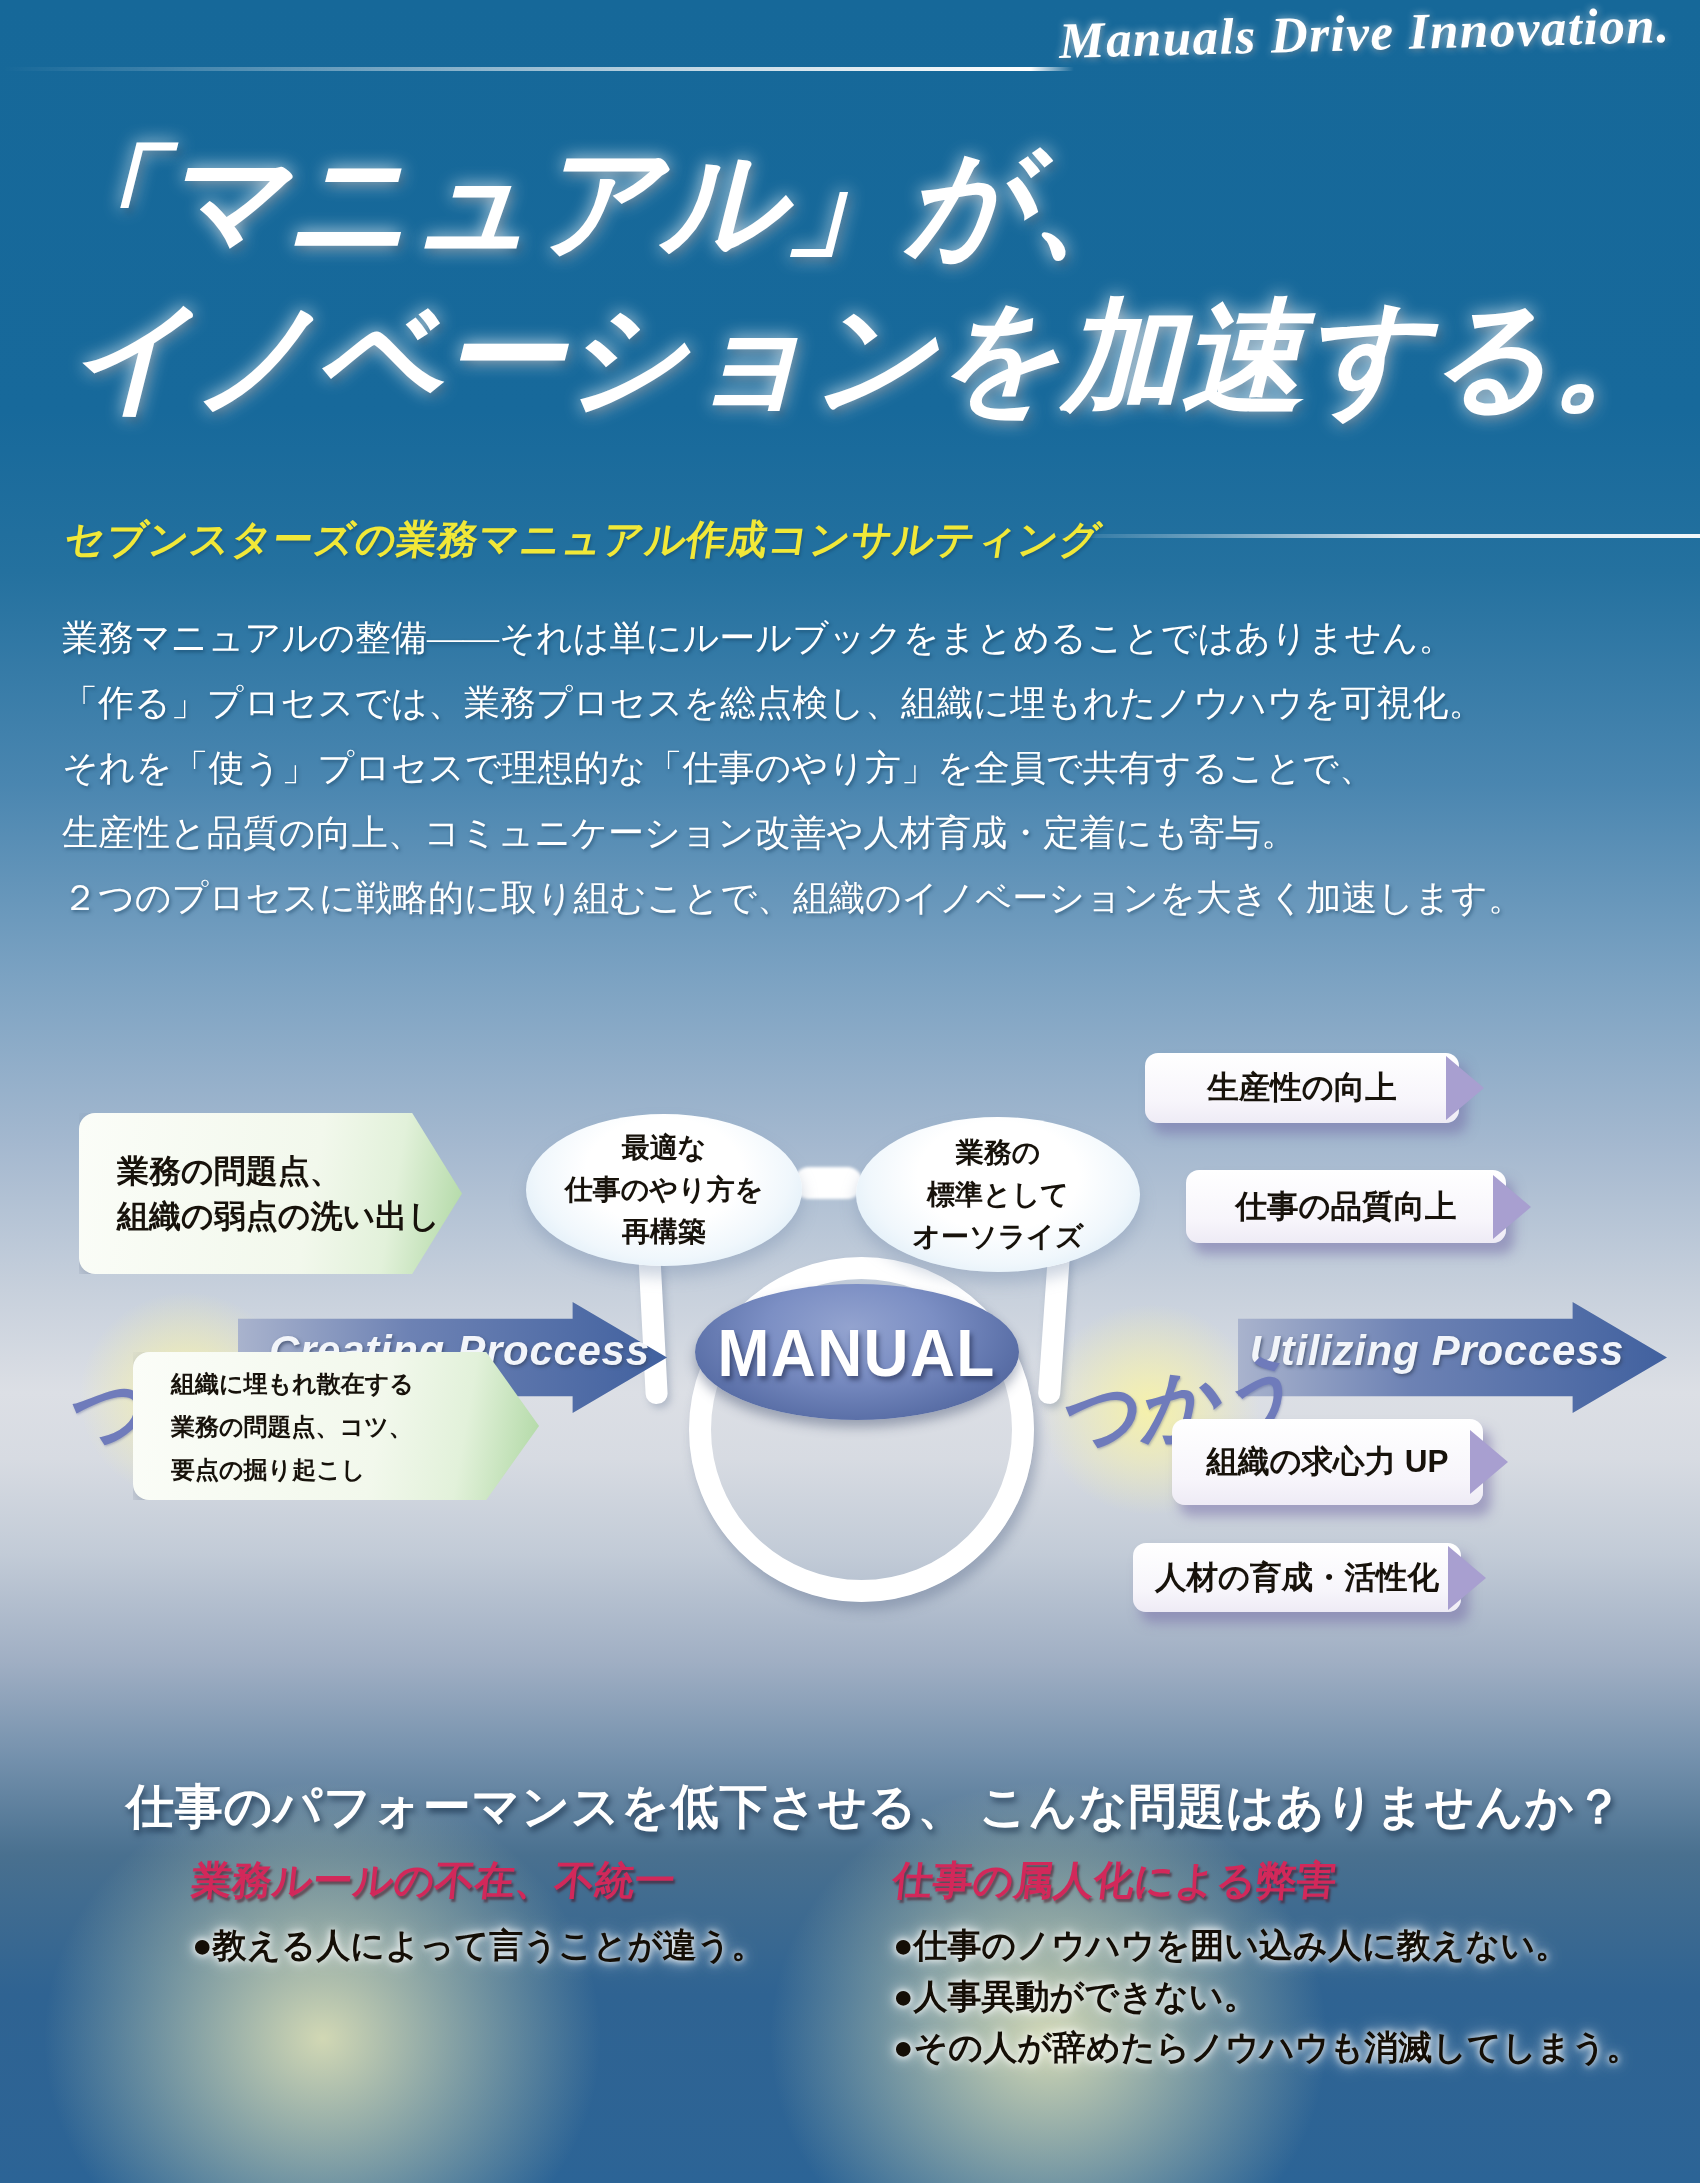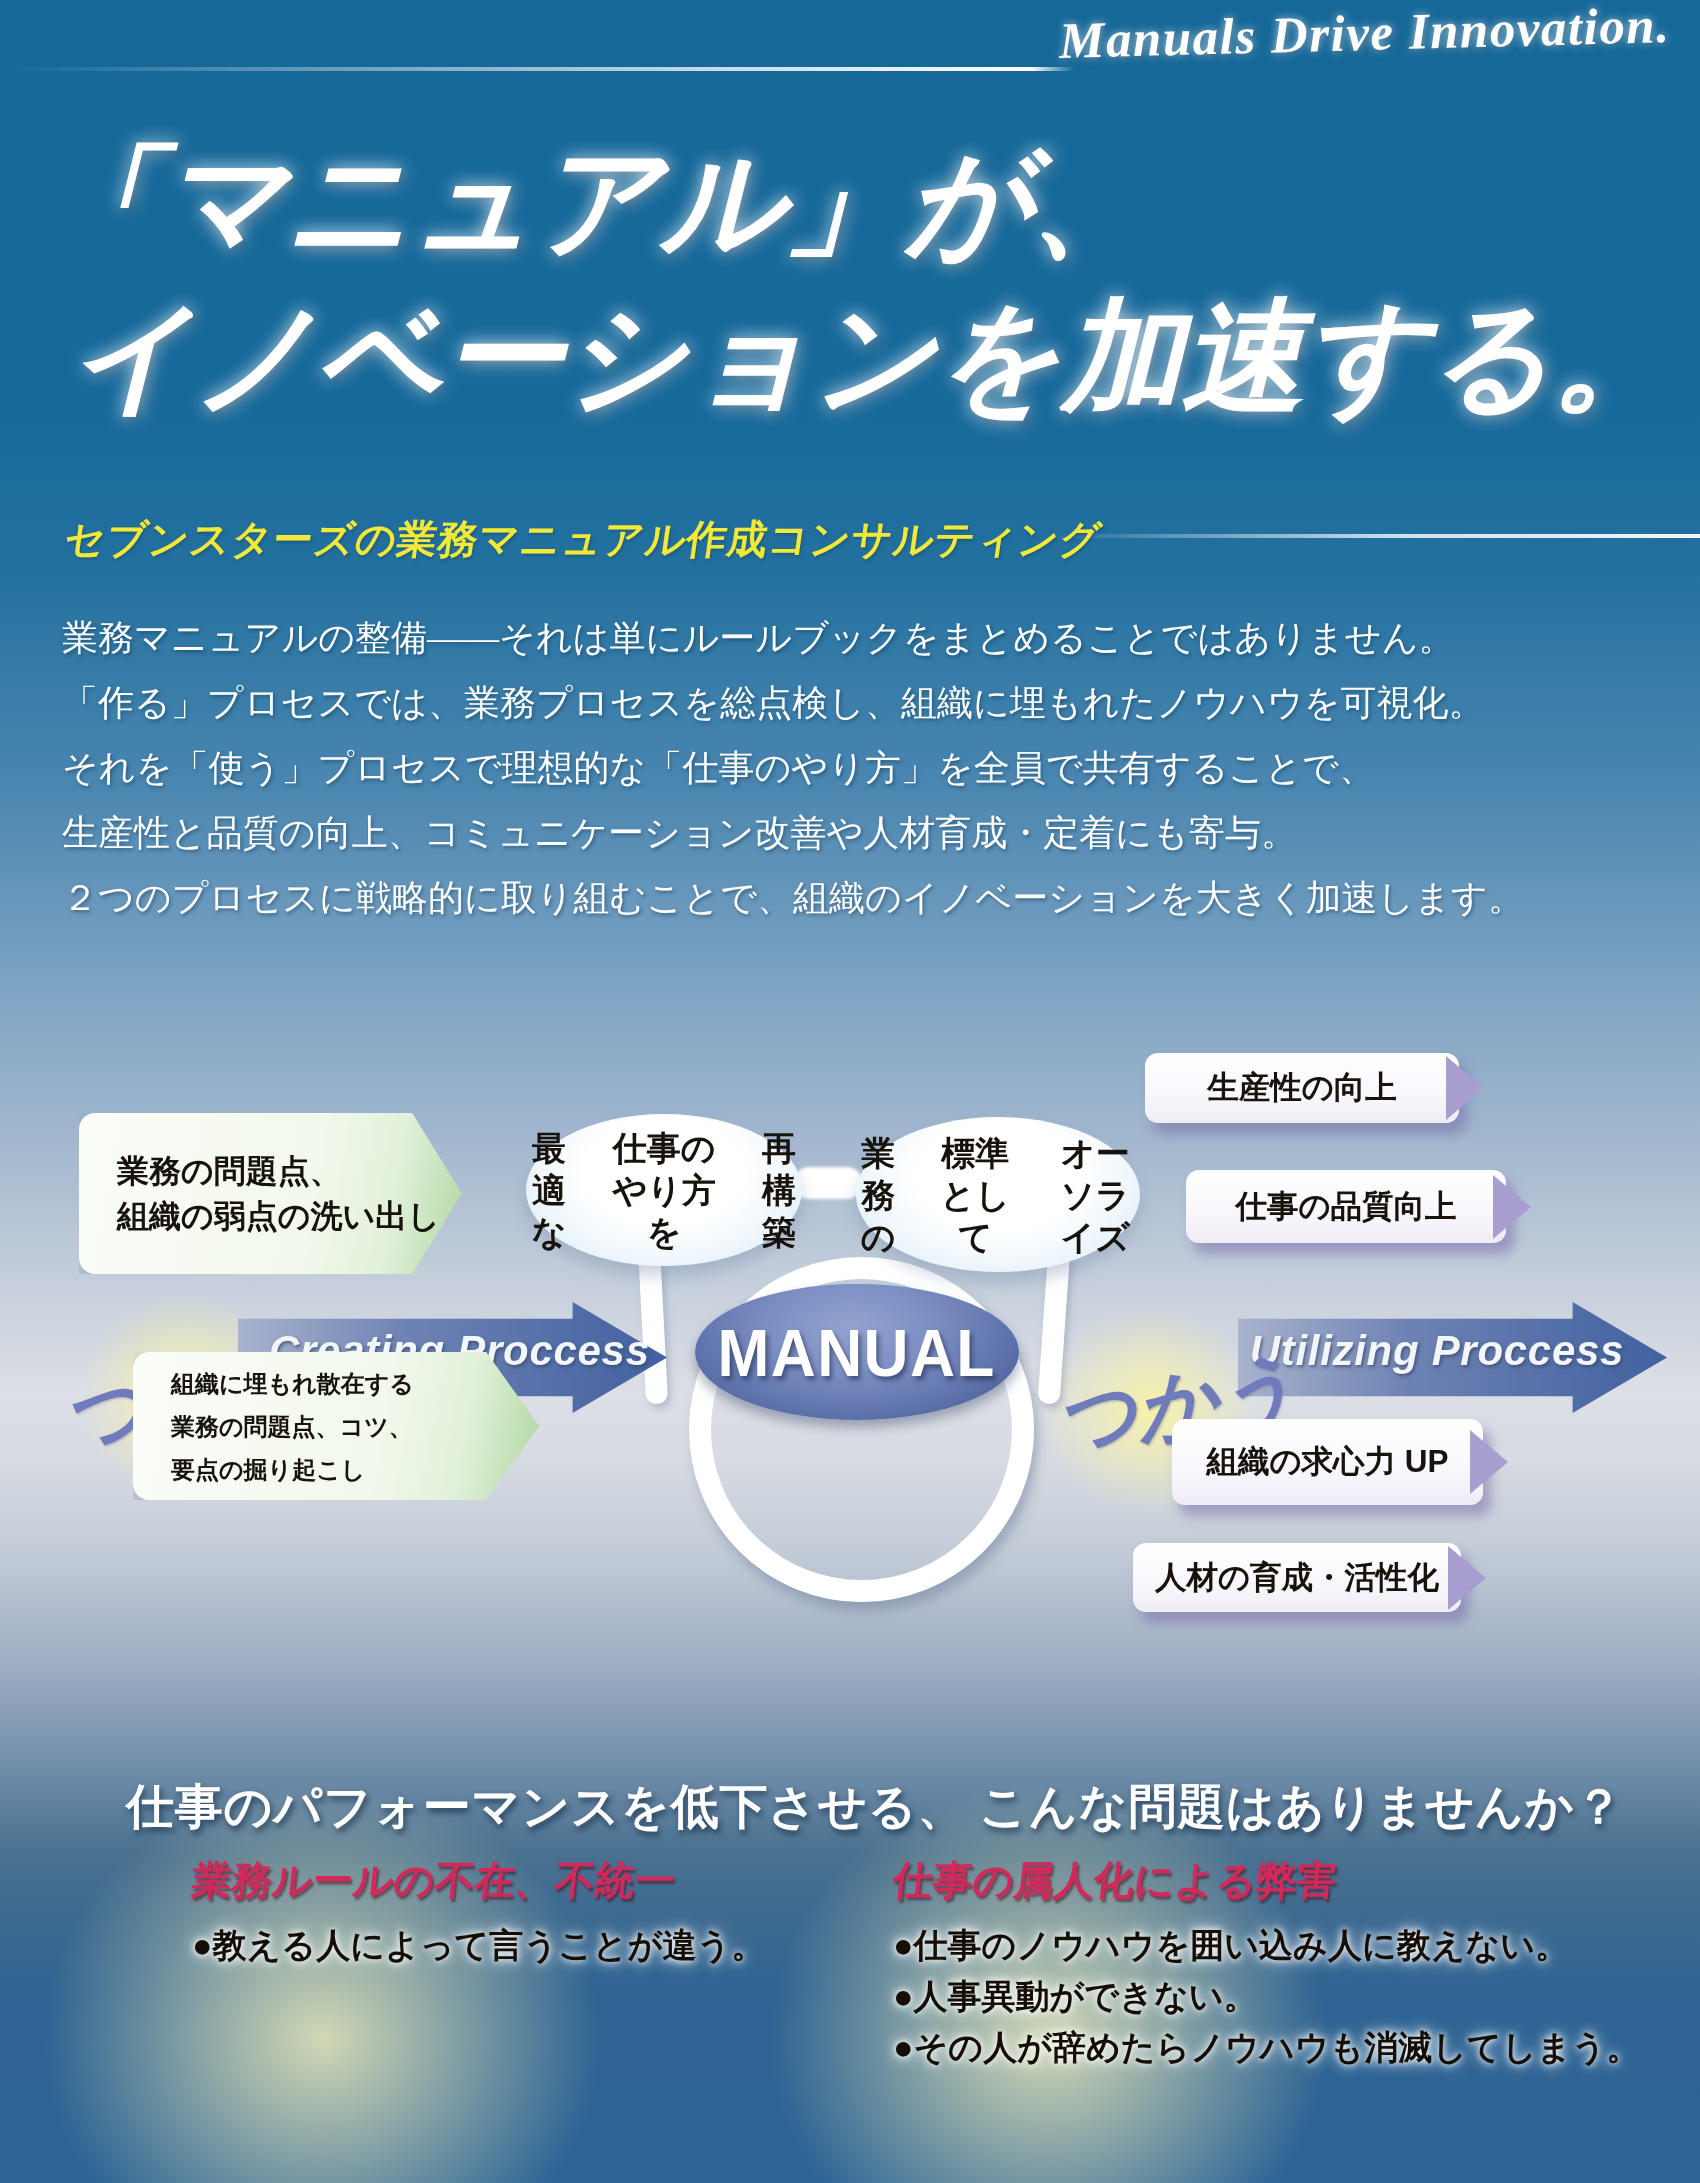--- a/index.html
+++ b/index.html
@@ -69,22 +69,22 @@
   .pent{clip-path:polygon(0 0,87% 0,100% 50%,87% 100%,0 100%);border-radius:16px;
     background:linear-gradient(100deg,#FBFDF8 0%,#F2F8EC 60%,#E2F1DA 80%,#AED7A2 100%);
     filter:drop-shadow(3.7px 6.6px 8.8px rgba(95,110,135,.5));z-index:4;
     display:flex;flex-direction:column;justify-content:center;
     padding-left:38px;box-sizing:border-box;color:#17120B;font-weight:bold;}
   #box-problem{left:79px;top:1113px;width:383px;height:161px;font-size:32px;line-height:45px;}
   #box-knowhow{left:103px;top:1352px;width:406px;height:148px;font-size:24px;line-height:43px;margin-left:30px;}
   .ellipse-light{border-radius:50%;z-index:4;
     background:radial-gradient(ellipse at 50% 38%,#FFFFFF 40%,#F0F7FC 65%,#D9EAF6 88%,#C3DDEF 100%);
     box-shadow:0 10.3px 16px rgba(125,145,175,.4);
-    display:flex;flex-direction:row;align-items:center;justify-content:center;
-    text-align:center;font-weight:bold;color:#17120B;font-size:34px;line-height:42px;gap:38px;}
+    display:flex;flex-direction:column;align-items:center;justify-content:center;
+    text-align:center;font-weight:bold;color:#17120B;font-size:28px;line-height:42px;}
   #ellipse-rebuild{left:526px;top:1114px;width:276px;height:152px;}
   #ellipse-authorize{left:856px;top:1117px;width:284px;height:155px;}
   #ellipse-visualize{left:678px;top:1447px;width:350px;height:144px;line-height:41px;}
   #ellipse-connector{left:793px;top:1167px;width:70px;height:32px;background:#fff;
     border-radius:16px;filter:blur(1.5px);z-index:3;}
   #manual{left:695px;top:1284px;width:324px;height:136px;border-radius:50%;z-index:5;
     background:radial-gradient(ellipse at 48% 32%,#93A3CF 0%,#7C8FC4 35%,#5B70A8 70%,#47568A 100%);
     box-shadow:0 7.3px 11.7px rgba(70,85,115,.45);
     display:flex;align-items:center;justify-content:center;}
   #manual .manual-text{font-size:67px;font-weight:bold;color:#fff;letter-spacing:1.5px;

